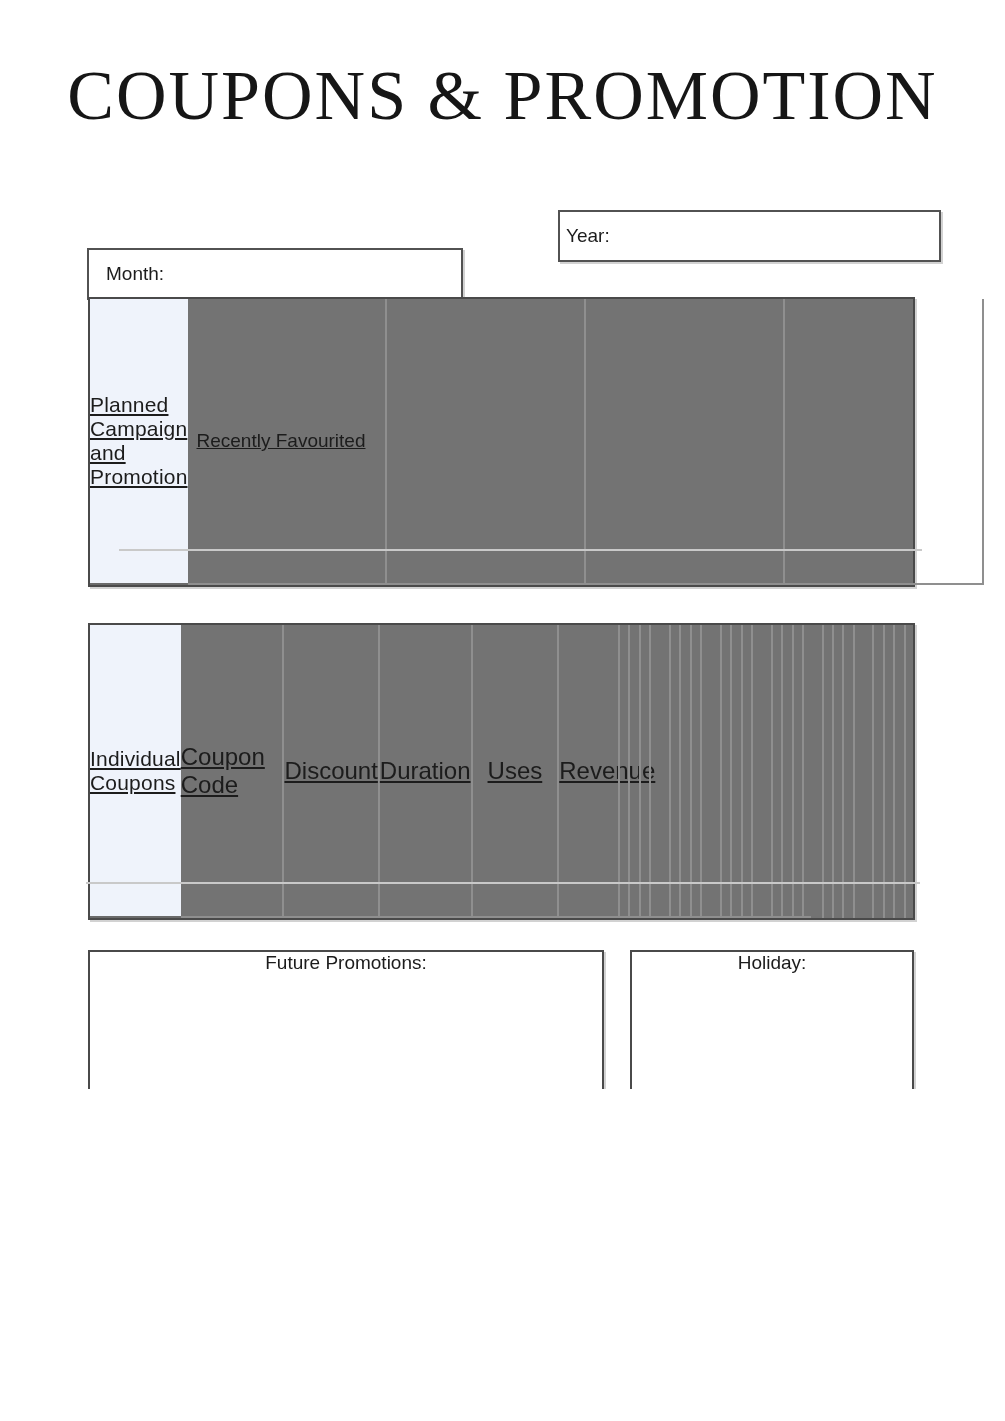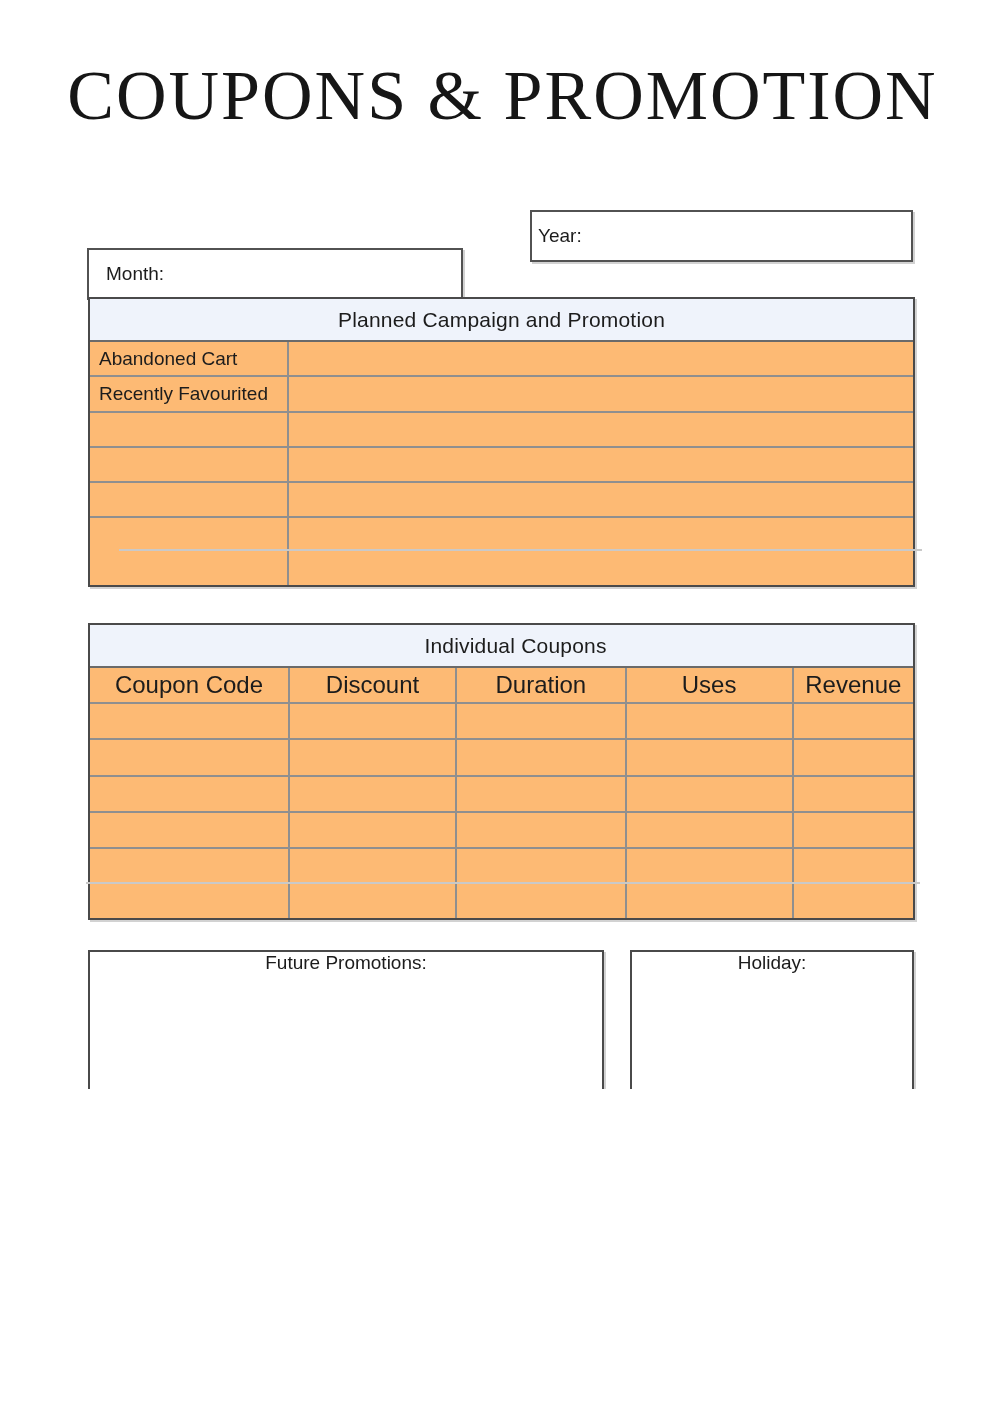--- a/index.html
+++ b/index.html
@@ -22,39 +22,39 @@
   }
 
   .field-box{
     position:absolute;top:210px;height:52px;
     border:2px solid #525252;background:#ffffff;
     box-shadow:2px 2px 0 0 #d2d2d2;
     display:flex;align-items:center;padding-left:17px;
     font-size:19px;
   }
   .field-box.month{left:87px;width:376px;margin-top:38px;}
-  .field-box.year{left:530px;width:383px;padding-left:6px;}
+  .field-box.year{left:558px;width:383px;padding-left:6px;}
 
   .tablebox{
     position:absolute;left:88px;width:827px;
-    border:2px solid var(--outer-border);background:#fdba74;
+    border:2px solid var(--outer-border);background:#737373;
     box-shadow:2px 2px 0 0 #d2d2d2;
-    display:flex;flex-direction:column;
+    display:flex;flex-direction:row;text-decoration:underline;
   }
   .planned{top:297px;height:290px;}
   .coupons{top:623px;height:297px;}
 
   .table-title{
     background:var(--section-header-bg);
     border-bottom:2px solid #6a6a6a;
     display:flex;align-items:center;justify-content:center;
     font-size:21px;letter-spacing:.2px;
   }
   .planned .table-title{flex:0 0 43px;}
-  .coupons .table-title{flex:0 0 43px;padding-left:28px;}
+  .coupons .table-title{flex:0 0 43px;}
 
   
   .prow{flex:1;display:flex;border-bottom:2px solid var(--inner-line);}
   .prow.no-line,.prow:last-child{border-bottom:none;}
   .plabel{
     width:199px;flex:0 0 199px;border-right:2px solid var(--inner-line);
     display:flex;align-items:center;padding-left:9px;font-size:19px;
   }
   .pvalue{flex:1;}
 
@@ -96,24 +96,20 @@
     <span>Month:</span>
   </div>
   <div class="field-box year">
     <span>Year:</span>
   </div>
 
   <section class="tablebox planned">
     <div class="table-title">Planned Campaign and Promotion</div>
 
     <div class="prow">
-      <div class="plabel">Abandoned Cart</div>
-      <div class="pvalue"></div>
-    </div>
-    <div class="prow">
       <div class="plabel">Recently Favourited</div>
       <div class="pvalue"></div>
     </div>
     <div class="prow">
       <div class="plabel"></div>
       <div class="pvalue"></div>
     </div>
     <div class="prow">
       <div class="plabel"></div>
       <div class="pvalue"></div>

